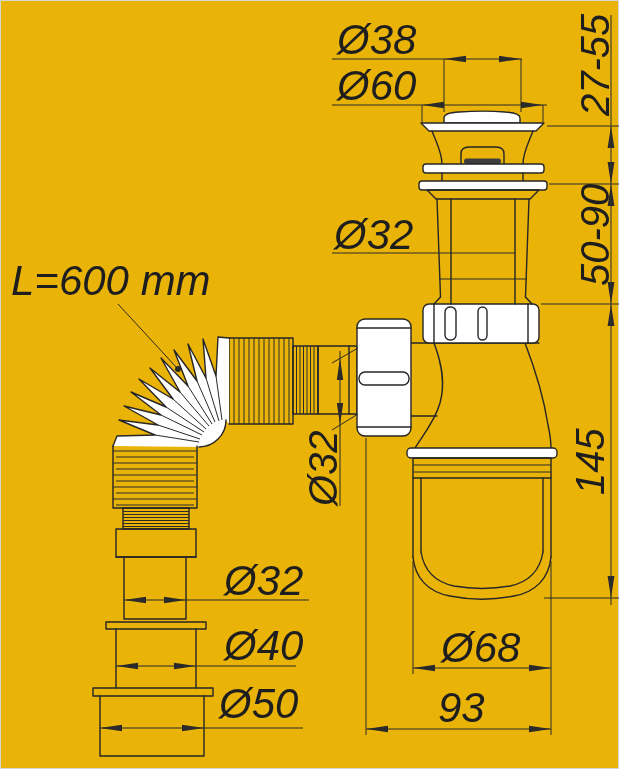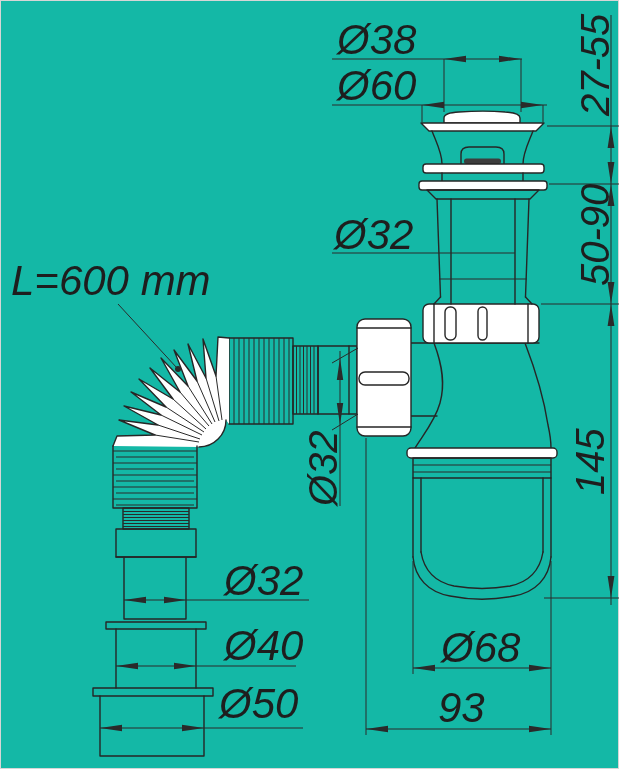--- a/index.html
+++ b/index.html
@@ -1,16 +1,16 @@
 <!DOCTYPE html>
 <html><head>
 <meta charset="utf-8">
 <style>
   html,body{margin:0;padding:0;background:#ffffff;}
-  .stage{width:619px;height:769px;position:relative;background:#14b8a6;
+  .stage{width:619px;height:769px;position:relative;background:#eab308;
          border:1px solid #d6d6d6;box-sizing:border-box;
          font-family:"Liberation Sans", sans-serif;}
   svg{display:block;}
   text{font-family:"Liberation Sans", sans-serif;font-style:italic;fill:#1e1e1e;}
   .lbl{font-size:42px;}
   .lblr{font-size:40px;}
   .part{stroke:#262626;stroke-width:1.4;fill:none;stroke-linejoin:round;stroke-linecap:round;}
   .partf{stroke:#262626;stroke-width:1.4;fill:#ffffff;stroke-linejoin:round;}
   .dim{stroke:#2a2a2a;stroke-width:1;fill:none;}
   .arr{fill:#2a2a2a;stroke:none;}

